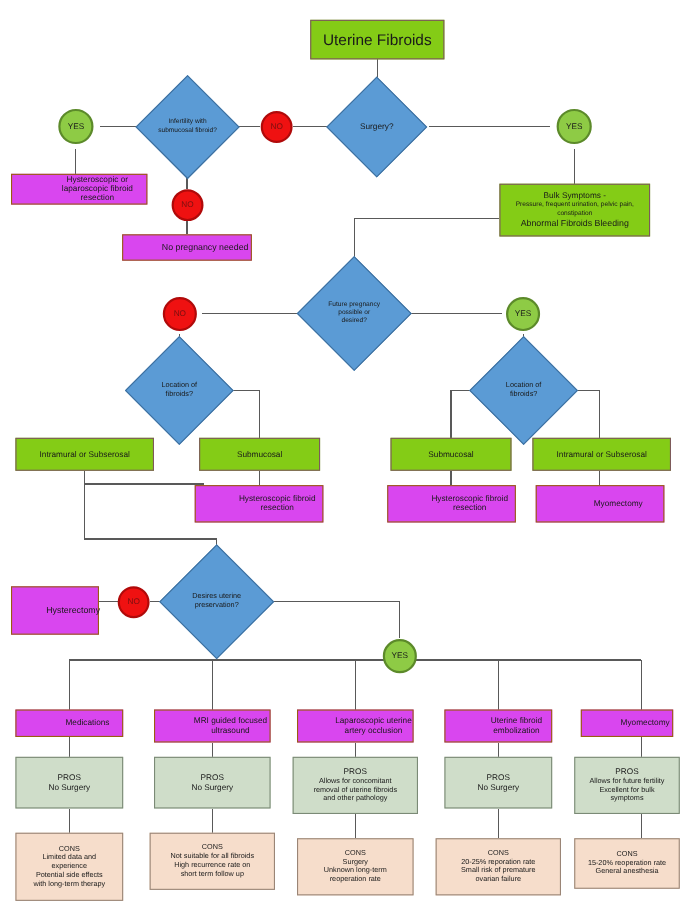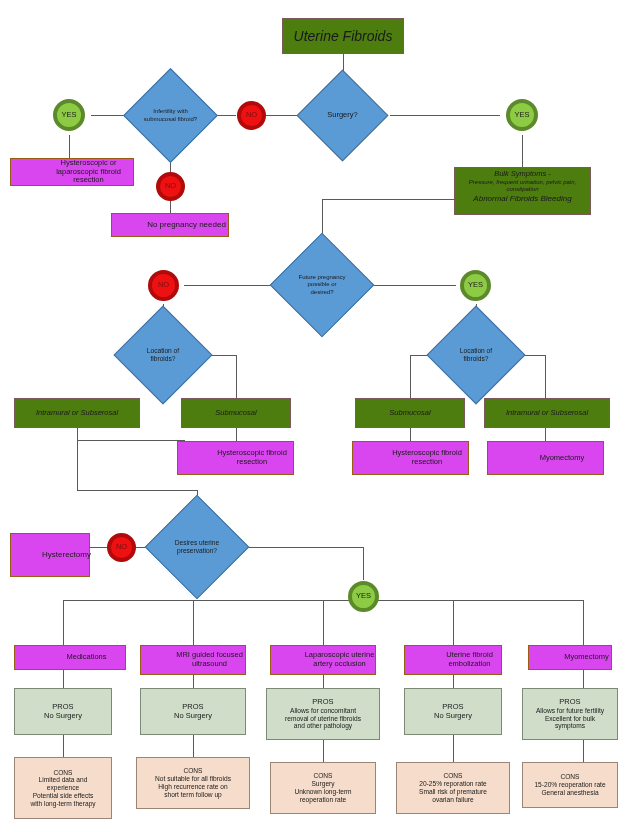--- a/index.html
+++ b/index.html
@@ -32,23 +32,22 @@
     text-align: center;
     line-height: 1.18;
     color: #1a1a1a;
     z-index: 3;
   }
   
   .box {
     border: 1px solid #7f5f5f;
   }
   .box.pink {
-    background: #4d7c0f;
+    background: #84cc16;
     border-color: #7d5a5a;
-    font-style: italic;
   }
   .box.orange {
     background: #d946ef;
     border-color: #9a5c12;
     padding-left: 33px;
   }
   .box.green {
     background: #cfddc9;
     border-color: #7b8a76;
   }
@@ -72,21 +71,21 @@
     box-sizing: border-box;
   }
   .diamond .dia-label {
     position: relative;
     z-index: 2;
     padding: 0 4px;
   }
   
   .circle {
     border-radius: 50%;
-    border: 4px solid #ec4899;
+    border: 2px solid #ec4899;
   }
   .circle.yes {
     background: #8ecb45;
     border-color: #5c8a2a;
     color: #1a1a1a;
   }
   .circle.no {
     background: #ef1111;
     border-color: #b00a0a;
     color: #7a1010;
@@ -215,21 +214,21 @@
   </div>
 
   <div class="node box orange t-12" style="left:111px; top:213px; width:118px; height:24px;">
     <span>No pregnancy needed</span>
   </div>
 
   <div class="node circle yes t-lbl" style="left:506px; top:99px; width:32px; height:32px;">
     <span>YES</span>
   </div>
 
-  <div class="node box pink" style="left:454px; top:167px; width:137px; height:48px; flex-direction:column; justify-content:flex-start; padding:2px 3px;">
+  <div class="node box pink" style="left:454px; top:167px; width:137px; height:48px; flex-direction:column; justify-content:center; padding:2px 3px;">
     <span class="sub t-11">Bulk Symptoms -</span>
     <span class="sub t-9" style="line-height:1.25;">Pressure, frequent urination, pelvic pain, constipation</span>
     <span class="sub t-12">Abnormal Fibroids Bleeding</span>
   </div>
 
   <div class="node diamond" style="left:285px; top:248px; width:74px; height:74px;">
     <div class="dia-shape"></div>
     <div class="dia-label t-9" style="max-width:52px;">Future pregnancy possible or desired?</div>
   </div>
 
@@ -289,21 +288,21 @@
 
   <div class="node diamond" style="left:160px; top:510px; width:74px; height:74px;">
     <div class="dia-shape"></div>
     <div class="dia-label t-10" style="max-width:56px;">Desires uterine preservation?</div>
   </div>
 
   <div class="node circle yes t-lbl" style="left:348px; top:581px; width:31px; height:31px;">
     <span>YES</span>
   </div>
 
-  <div class="node box orange t-11" style="left:14px; top:645px; width:112px; height:25px;">
+  <div class="node box orange t-11" style="left:14px; top:645px; width:98px; height:25px;">
     <span>Medications</span>
   </div>
   <div class="node box green" style="left:14px; top:688px; width:98px; height:47px; flex-direction:column;">
     <span class="t-11">PROS</span>
     <span class="t-11">No Surgery</span>
   </div>
   <div class="node box peach" style="left:14px; top:757px; width:98px; height:62px; flex-direction:column; padding:1px;">
     <span class="t-10">CONS</span>
     <span class="t-10">Limited data and</span>
     <span class="t-10">experience</span>

